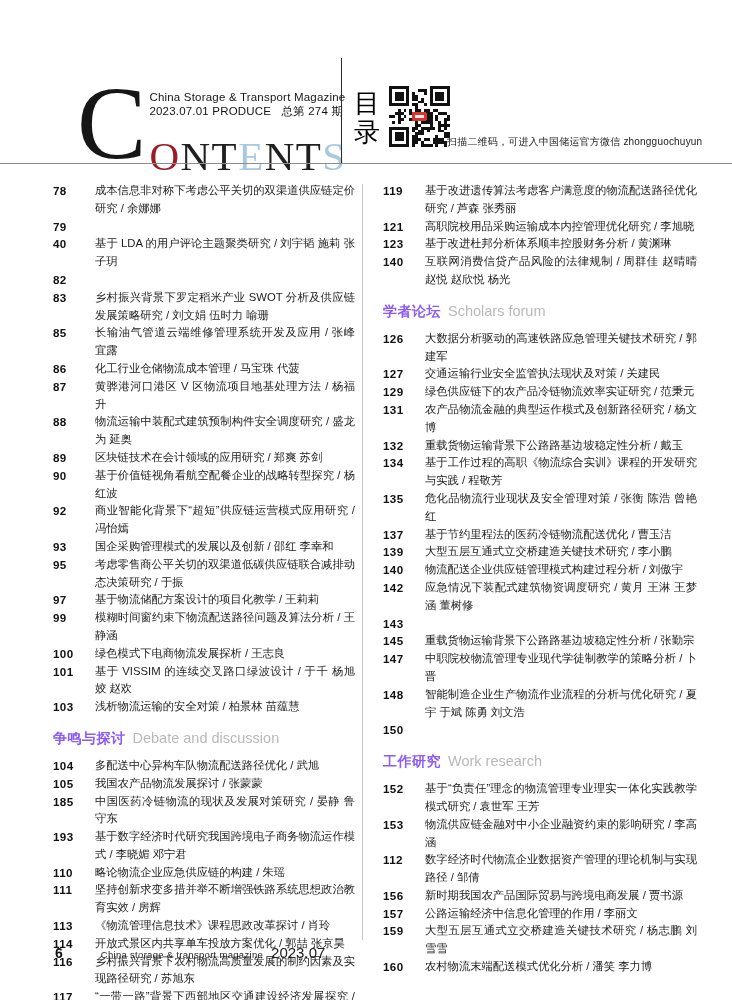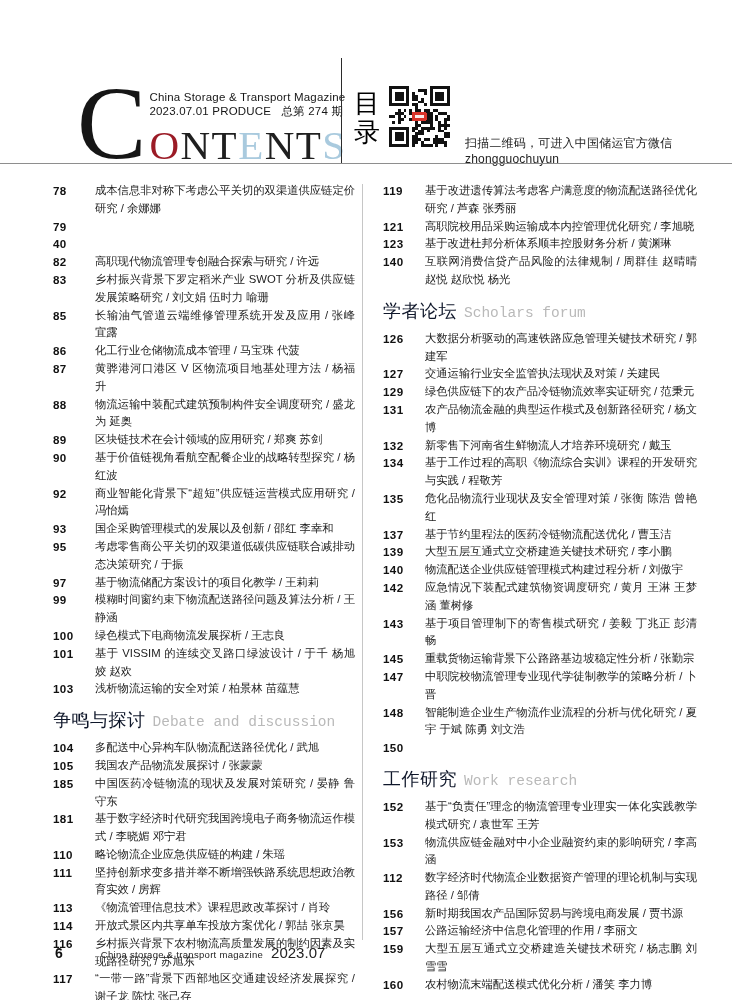--- a/index.html
+++ b/index.html
@@ -13,43 +13,43 @@
   
   .logo { position:absolute; left:77px; top:84px; display:flex; align-items:flex-start; }
   .logo-c {
     font-family:"Liberation Serif", serif; font-size:104px; line-height:78px;
     color:#161616;
   }
   .logo-right { margin-left:3px; padding-top:7px; }
   .mag-line { font-size:11.5px; line-height:13.5px; color:#161616; white-space:pre; letter-spacing:0.2px; }
   .ontents {
     font-family:"Liberation Serif", serif; font-size:41px; line-height:39px;
-    letter-spacing:1.5px; margin-top:8px; white-space:nowrap;
+    letter-spacing:1.5px; margin-top:19px; white-space:nowrap;
   }
   .hdr-vline { position:absolute; left:341px; top:58px; width:1px; height:105px; background:#2b2b2b; }
   .mulu {
     position:absolute; left:352px; top:89px; width:30px;
     font-size:26px; line-height:29px; text-align:center; color:#000;
   }
   .qr { position:absolute; left:389px; top:86px; width:61px; height:61px; }
   .qr svg { width:100%; height:100%; display:block; }
-  .qr-caption { position:absolute; left:465px; top:135px; font-size:12px; color:#222; letter-spacing:0.2px; }
+  .qr-caption { position:absolute; left:447px; top:135px; font-size:10px; color:#222; letter-spacing:0.2px; }
   .hdr-rule { position:absolute; left:0; top:163px; width:732px; height:1px; background:#8e8e8e; }
 
   
   .col-divider { position:absolute; left:362px; top:184px; width:1px; height:756px; background:#c6c6c6; }
   .toc-col { position:absolute; top:182px; font-size:11.3px; line-height:17.8px; color:#1c1c1c; }
   .toc-left  { left:53px;  width:302px; }
   .toc-right { left:383px; width:314px; }
   .entry { display:flex; }
   .entry .num { flex:none; width:42px; font-weight:bold; font-size:11.6px; letter-spacing:0.4px; color:#111; }
   .entry .title { flex:1; text-align:justify; }
   .section-header { margin-top:14px; margin-bottom:7px; height:20px; white-space:nowrap; }
-  .sec-zh { font-size:18px; font-weight:normal; color:#0f172a; letter-spacing:0.5px; }
-  .sec-en { font-family:Liberation Mono, monospace; font-size:14.5px; color:#b9b9b9; margin-left:7px; }
+  .sec-zh { font-size:14px; font-weight:bold; color:#8b5cf6; letter-spacing:0.5px; }
+  .sec-en { font-family:Liberation Sans, sans-serif; font-size:14.5px; color:#b9b9b9; margin-left:7px; }
 
   
   .footer { position:absolute; left:55px; top:944px; display:flex; align-items:baseline; }
   .footer-num { font-size:14px; font-weight:bold; color:#111; }
   .footer-mag { margin-left:38px; font-size:9.5px; color:#222; letter-spacing:0.3px; }
   .footer-issue { margin-left:8px; font-size:15px; color:#222;text-align:right; }
 </style>
 </head>
 <body>
 
@@ -218,24 +218,24 @@
   <div class="toc-col toc-left">
       <div class="entry">
         <span class="num">78</span>
         <span class="title">成本信息非对称下考虑公平关切的双渠道供应链定价研究 / 余娜娜</span>
       </div>
       <div class="entry">
         <span class="num">79</span>
       </div>
       <div class="entry">
         <span class="num">40</span>
+        <span class="title">基于 LDA 的用户评论主题聚类研究 / 刘宇韬 施莉 张子玥</span>
       </div>
       <div class="entry">
         <span class="num">82</span>
-        <span class="title">高职现代物流管理专创融合探索与研究 / 许远</span>
       </div>
       <div class="entry">
         <span class="num">83</span>
         <span class="title">乡村振兴背景下罗定稻米产业 SWOT 分析及供应链发展策略研究 / 刘文娟 伍时力 喻珊</span>
       </div>
       <div class="entry">
         <span class="num">85</span>
         <span class="title">长输油气管道云端维修管理系统开发及应用 / 张峰 宜露</span>
       </div>
       <div class="entry">
@@ -297,21 +297,21 @@
       </div>
       <div class="entry">
         <span class="num">105</span>
         <span class="title">我国农产品物流发展探讨 / 张蒙蒙</span>
       </div>
       <div class="entry">
         <span class="num">185</span>
         <span class="title">中国医药冷链物流的现状及发展对策研究 / 晏静 鲁守东</span>
       </div>
       <div class="entry">
-        <span class="num">181</span>
+        <span class="num">193</span>
         <span class="title">基于数字经济时代研究我国跨境电子商务物流运作模式 / 李晓媚 邓宁君</span>
       </div>
       <div class="entry">
         <span class="num">110</span>
         <span class="title">略论物流企业应急供应链的构建 / 朱瑶</span>
       </div>
       <div class="entry">
         <span class="num">111</span>
         <span class="title">坚持创新求变多措并举不断增强铁路系统思想政治教育实效 / 房辉</span>
       </div>
@@ -361,21 +361,21 @@
       <div class="entry">
         <span class="num">129</span>
         <span class="title">绿色供应链下的农产品冷链物流效率实证研究 / 范秉元</span>
       </div>
       <div class="entry">
         <span class="num">131</span>
         <span class="title">农产品物流金融的典型运作模式及创新路径研究 / 杨文博</span>
       </div>
       <div class="entry">
         <span class="num">132</span>
-        <span class="title">新零售下河南省生鲜物流人才培养环境研究 / 戴玉</span>
+        <span class="title">重载货物运输背景下公路路基边坡稳定性分析 / 戴玉</span>
       </div>
       <div class="entry">
         <span class="num">134</span>
         <span class="title">基于工作过程的高职《物流综合实训》课程的开发研究与实践 / 程敬芳</span>
       </div>
       <div class="entry">
         <span class="num">135</span>
         <span class="title">危化品物流行业现状及安全管理对策 / 张衡 陈浩 曾艳红</span>
       </div>
       <div class="entry">
@@ -389,21 +389,20 @@
       <div class="entry">
         <span class="num">140</span>
         <span class="title">物流配送企业供应链管理模式构建过程分析 / 刘傲宇</span>
       </div>
       <div class="entry">
         <span class="num">142</span>
         <span class="title">应急情况下装配式建筑物资调度研究 / 黄月 王淋 王梦涵 董树修</span>
       </div>
       <div class="entry">
         <span class="num">143</span>
-        <span class="title">基于项目管理制下的寄售模式研究 / 姜毅 丁兆正 彭清畅</span>
       </div>
       <div class="entry">
         <span class="num">145</span>
         <span class="title">重载货物运输背景下公路路基边坡稳定性分析 / 张勤宗</span>
       </div>
       <div class="entry">
         <span class="num">147</span>
         <span class="title">中职院校物流管理专业现代学徒制教学的策略分析 / 卜晋</span>
       </div>
       <div class="entry">

